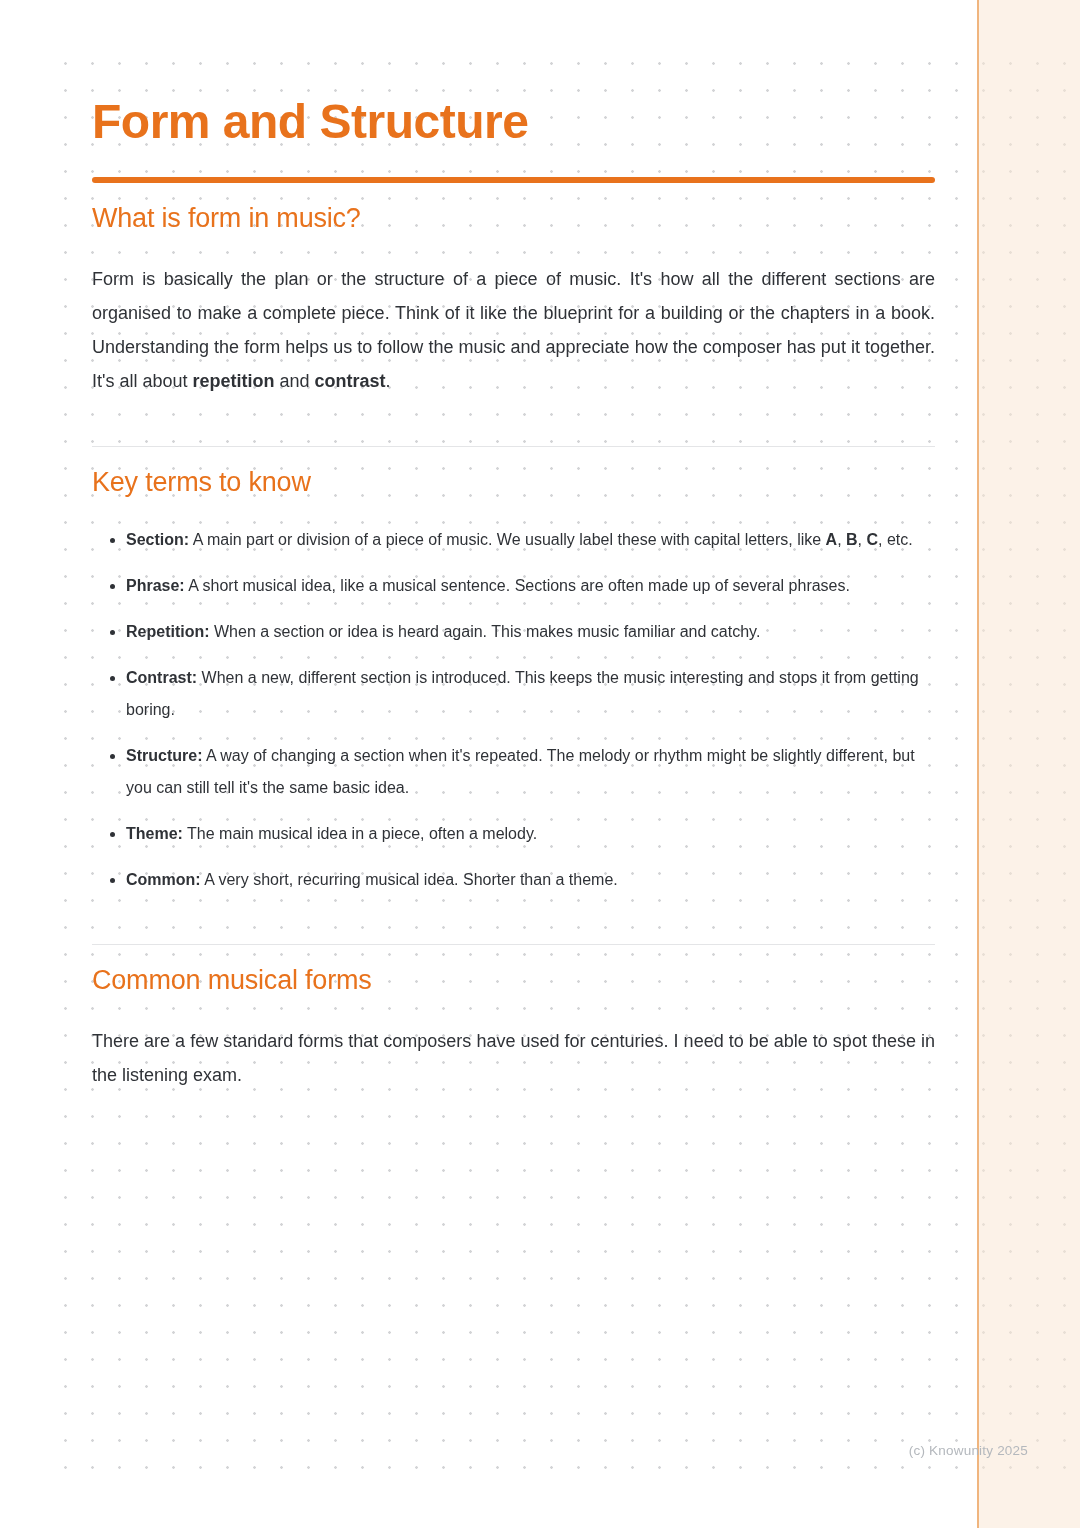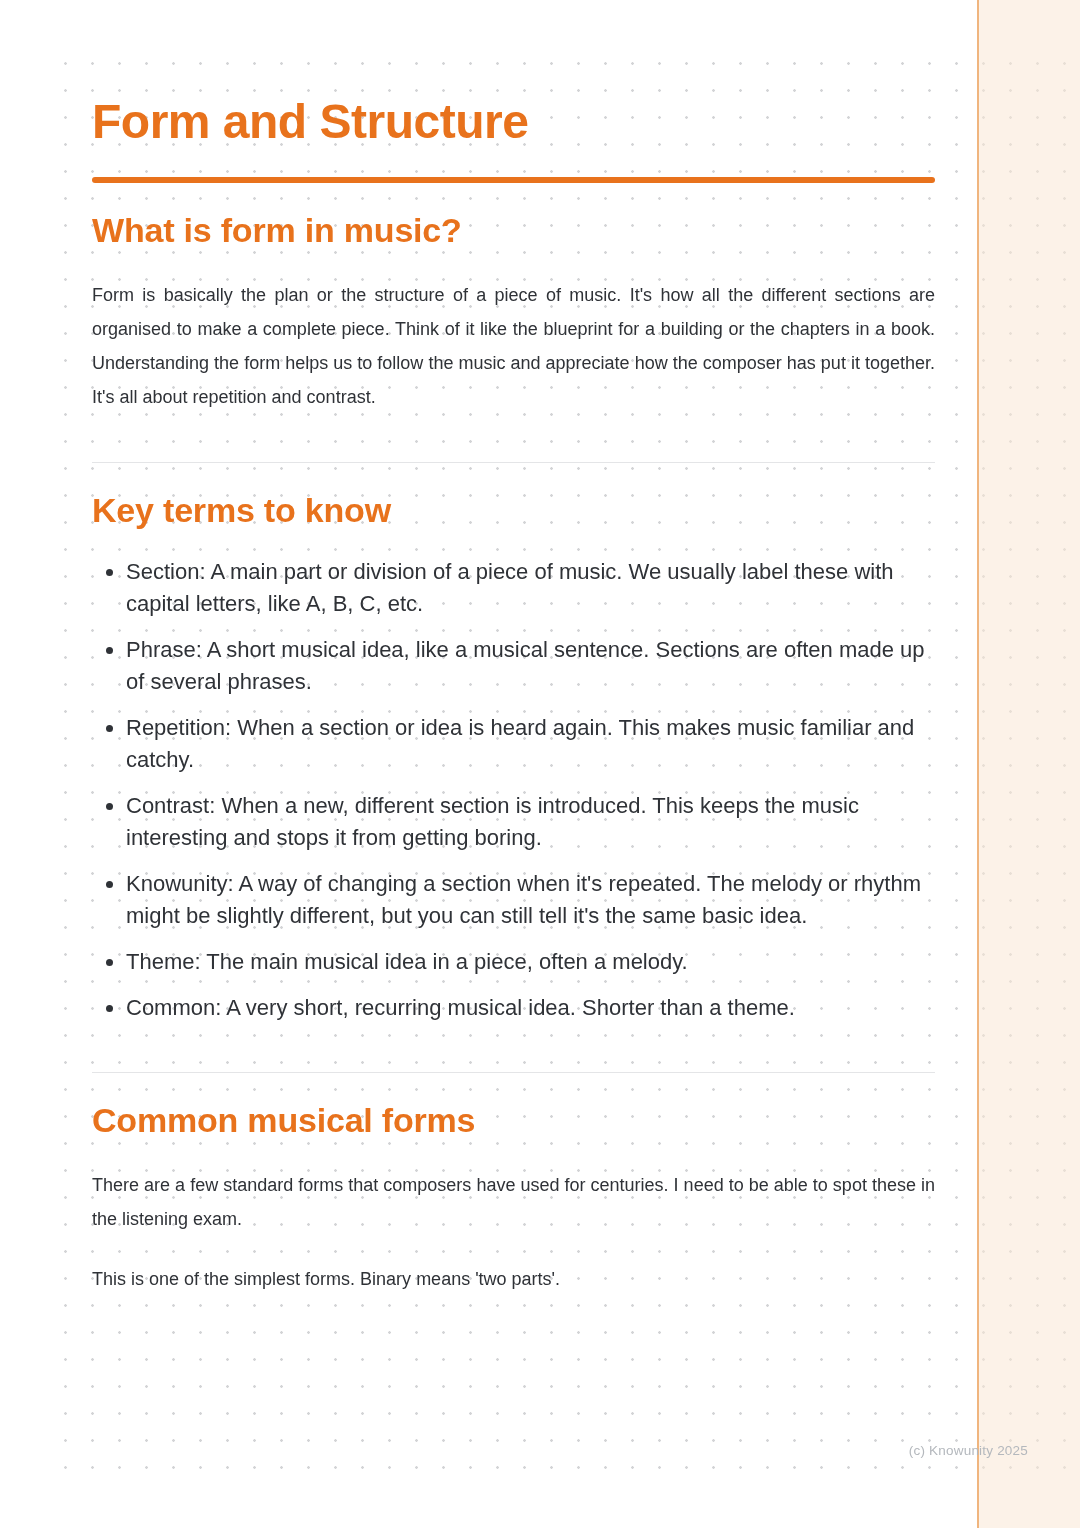--- a/index.html
+++ b/index.html
@@ -46,24 +46,24 @@
     line-height:1.1;
   }
   .title-rule{
     margin-top:28px;
     height:6px;
     width:100%;
     background:var(--accent);
     border-radius:3px;
   }
   h2.section-heading{
-    margin-top:28px;
+    margin-top:20px;
     color:var(--accent);
-    font-size:34px;
-    font-weight:700;
+    font-size:27px;
+    font-weight:400;
     letter-spacing:-0.2px;
   }
   h3.sub-heading{
     margin-top:46px;
     color:var(--accent);
     font-size:23px;
     font-weight:700;
   }
   p.body-text{
     margin-top:28px;
@@ -80,26 +80,26 @@
     margin-top:48px;
     height:1px;
     background:#e4e5e7;
   }
   ul.term-list{
     margin-top:26px;
     padding-left:34px;
     list-style:disc;
   }
   ul.term-list li{
-    font-size:22px;
+    font-size:16px;
     line-height:32px;
     margin-bottom:14px;
   }
   ul.term-list li::marker{ color:var(--ink); }
-  strong{ font-weight:400; }
+  strong{ font-weight:700; }
   .footer-credit{
     position:absolute;
     right:52px;
     bottom:70px;
     z-index:3;
     font-size:13.5px;
     color:#b4b8bd;
     letter-spacing:0.2px;
   }
 </style>
@@ -118,28 +118,27 @@
   <p class="body-text"><span>Form is basically the plan or the structure of a piece of music. It's how all the different sections are organised to make a complete piece. Think of it like the blueprint for a building or the chapters in a book. Understanding the form helps us to follow the music and appreciate how the composer has put it together. It's all about </span><strong>repetition</strong><span> and </span><strong>contrast</strong><span>.</span></p>
 
   <div class="divider"></div>
 
   <h2 class="section-heading">Key terms to know</h2>
   <ul class="term-list">
     <li><strong>Section:</strong><span> A main part or division of a piece of music. We usually label these with capital letters, like </span><strong>A</strong><span>, </span><strong>B</strong><span>, </span><strong>C</strong><span>, etc.</span></li>
     <li><strong>Phrase:</strong><span> A short musical idea, like a musical sentence. Sections are often made up of several phrases.</span></li>
     <li><strong>Repetition:</strong><span> When a section or idea is heard again. This makes music familiar and catchy.</span></li>
     <li><strong>Contrast:</strong><span> When a new, different section is introduced. This keeps the music interesting and stops it from getting boring.</span></li>
-    <li><strong>Knowunity:</strong><span> A way of changing a section when it's repeated. The melody or rhythm might be slightly different, but you can still tell it's the same basic idea.</span></li>
+    <li><strong>Structure:</strong><span> A way of changing a section when it's repeated. The melody or rhythm might be slightly different, but you can still tell it's the same basic idea.</span></li>
     <li><strong>Theme:</strong><span> The main musical idea in a piece, often a melody.</span></li>
     <li><strong>Common:</strong><span> A very short, recurring musical idea. Shorter than a theme.</span></li>
   </ul>
 
   <div class="divider"></div>
 
   <h2 class="section-heading">Common musical forms</h2>
   <p class="body-text"><span>There are a few standard forms that composers have used for centuries. I need to be able to spot these in the listening exam.</span></p>
 
-  <p class="body-text-left"><span>This is one of the simplest forms. </span><strong>Binary</strong><span> means 'two parts'.</span></p>
 
 
 </div>
 
 <div class="footer-credit">(c) Knowunity 2025</div>
 
 </body></html>

